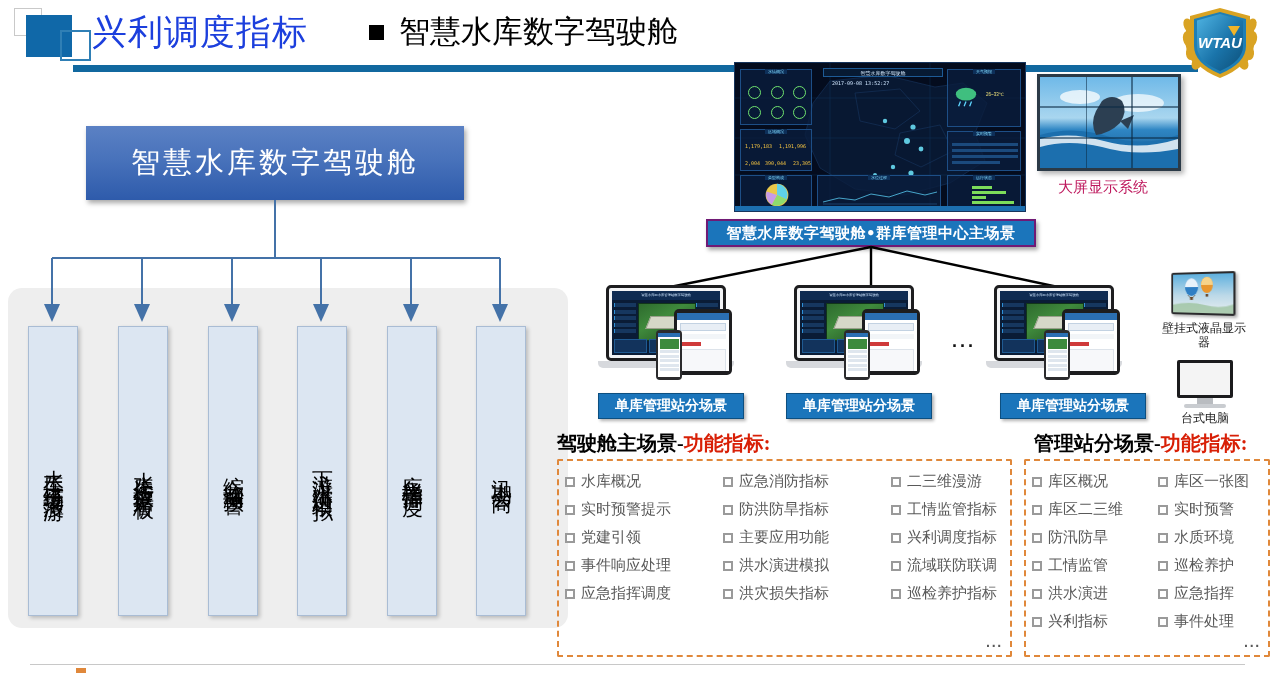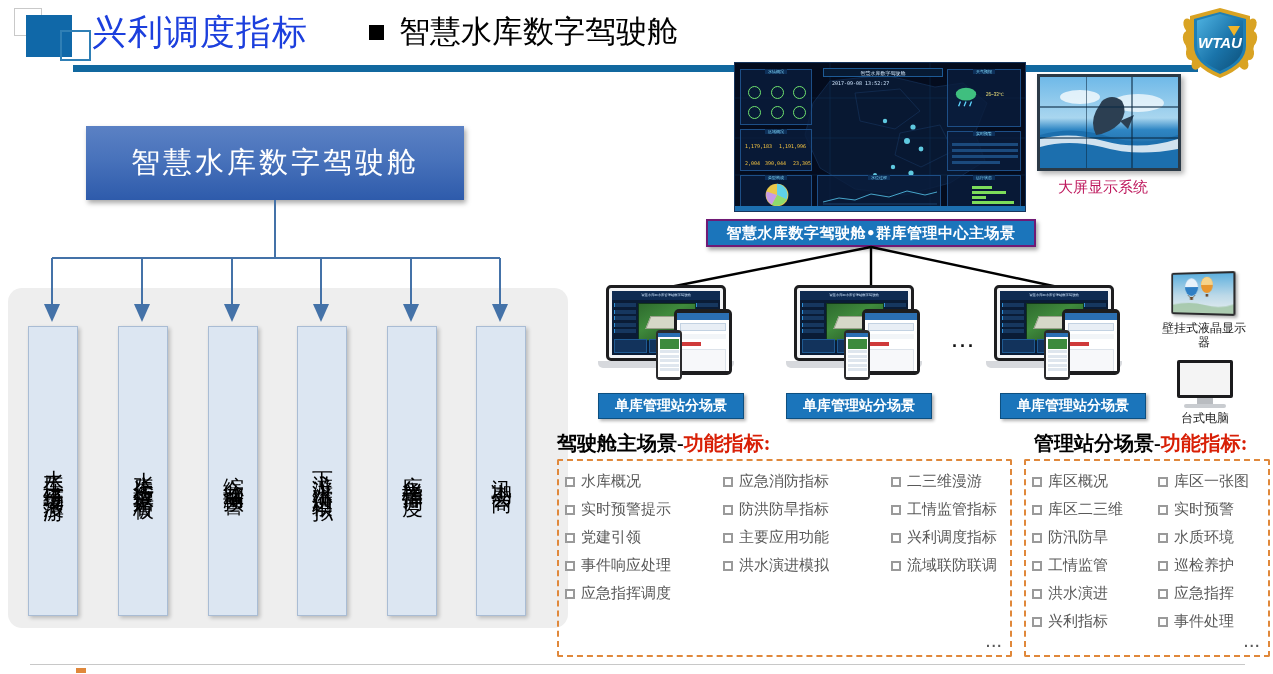--- a/index.html
+++ b/index.html
@@ -737,20 +737,28 @@
       </div>
     <div class="cl-item">
         <span class="cl-chk"></span>
         <span class="cl-text">流域联防联调</span>
       </div>
     <div class="cl-item">
         <span class="cl-chk"></span>
         <span class="cl-text">应急指挥调度</span>
       </div>
 
+    <div class="cl-item">
+        <span class="cl-chk"></span>
+        <span class="cl-text">洪灾损失指标</span>
+      </div>
+    <div class="cl-item">
+        <span class="cl-chk"></span>
+        <span class="cl-text">巡检养护指标</span>
+      </div>
     <div class="cl-item"></div>
   </div>
   <span class="cl-more">···</span>
 </div>
 
 <div class="checklist-heading" style="left:1034px;top:430px;">
   <span>管理站分场景-</span><span class="red">功能指标:</span>
 </div>
 
 <div class="checklist-box" style="left:1024px;top:459px;width:246px;height:198px;">

